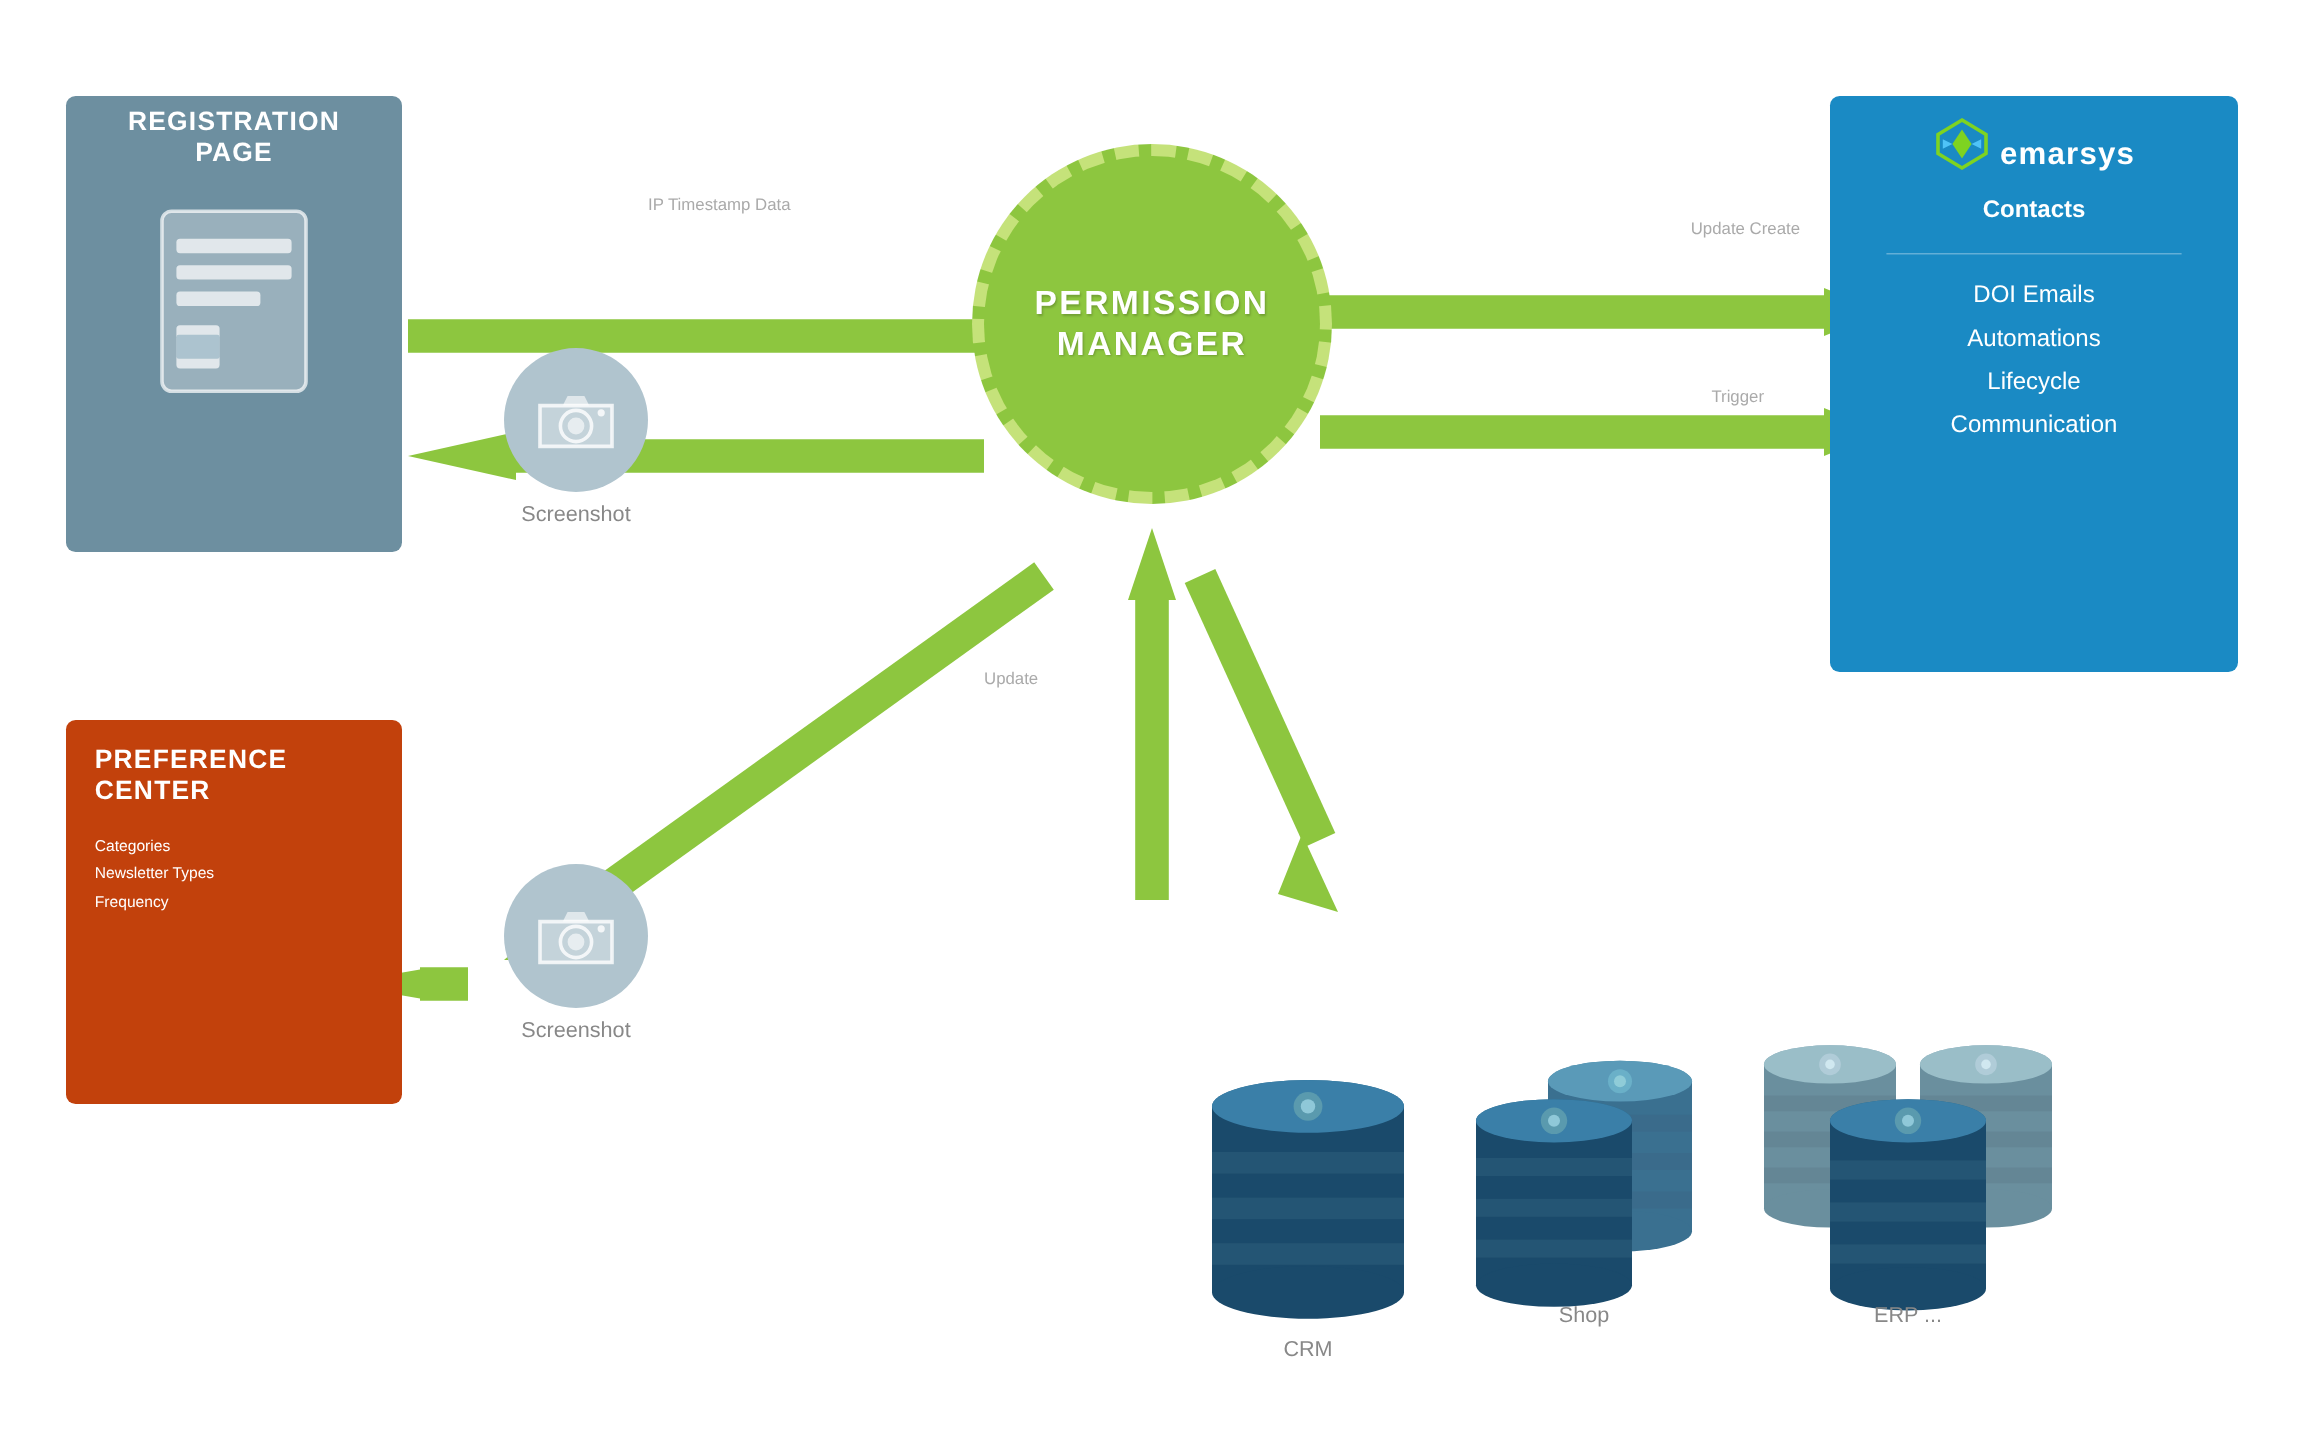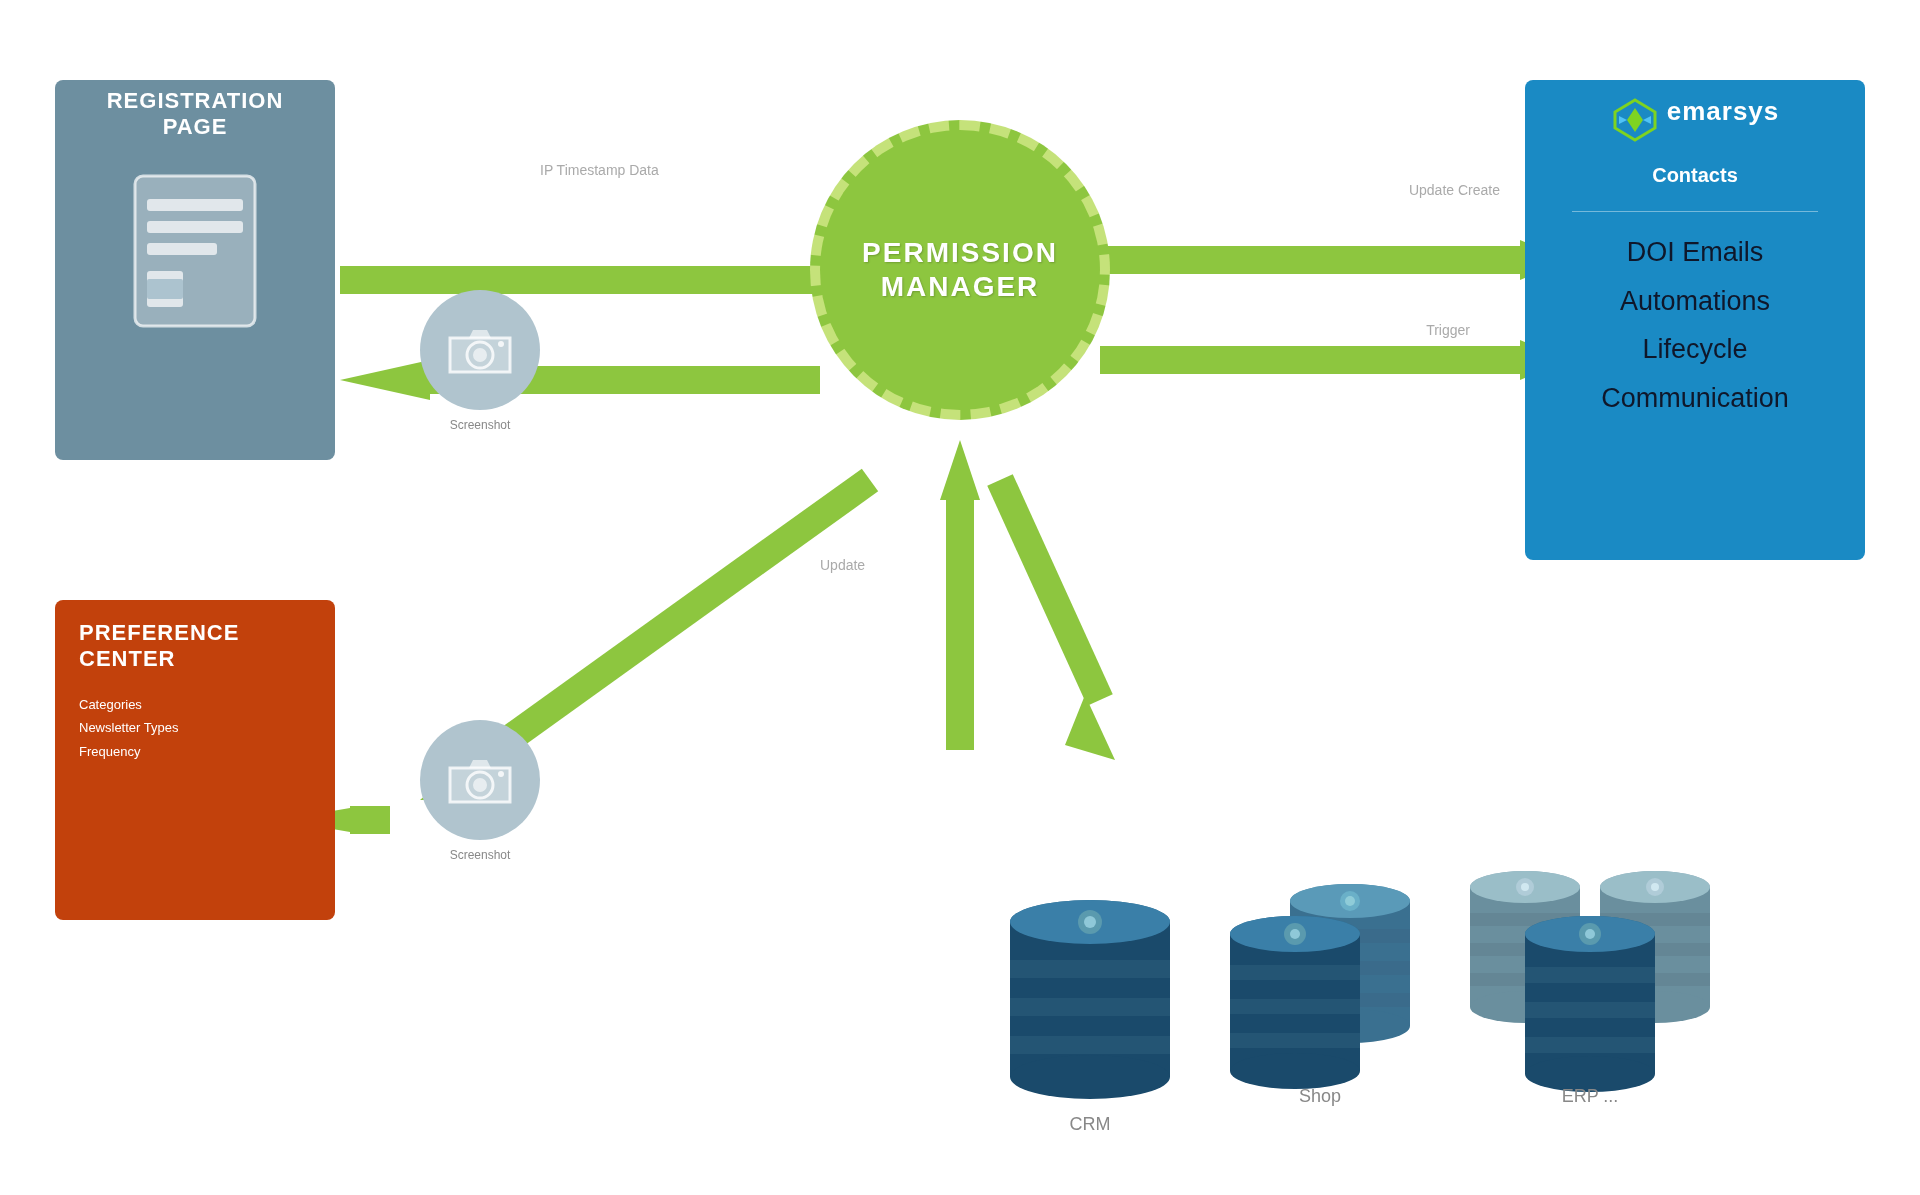--- a/index.html
+++ b/index.html
@@ -95,21 +95,21 @@
       background: #1a8ac4;
       border-radius: 8px;
       display: flex;
       flex-direction: column;
       align-items: center;
       padding: 16px;
     }
 
     .emarsys-logo {
       display: flex;
-      align-items: flex-start;
+      align-items: flex-end;
       margin-bottom: 20px;
       gap: 8px;
     }
 
     .emarsys-logo-icon {
       width: 48px;
       height: 48px;
     }
 
     .emarsys-logo-text {
@@ -128,22 +128,22 @@
     }
 
     .emarsys-divider {
       width: 80%;
       height: 1px;
       background: rgba(255,255,255,0.4);
       margin: 8px 0 16px;
     }
 
     .emarsys-items {
-      color: #0f172a;
-      font-size: 27px;
+      color: #ffffff;
+      font-size: 20px;
       line-height: 1.8;
       text-align: center;
       font-weight: 400;
     }
 
     
     .permission-circle {
       position: absolute;
       left: 50%;
       top: 120px;
@@ -183,21 +183,21 @@
       height: 120px;
       background: #b0c4ce;
       border-radius: 50%;
       display: flex;
       align-items: center;
       justify-content: center;
     }
 
     .camera-label {
       color: #888;
-      font-size: 12px;
+      font-size: 18px;
       font-weight: 400;
     }
 
     
     .arrows-svg {
       position: absolute;
       top: 0;
       left: 0;
       width: 1920px;
       height: 1195px;

